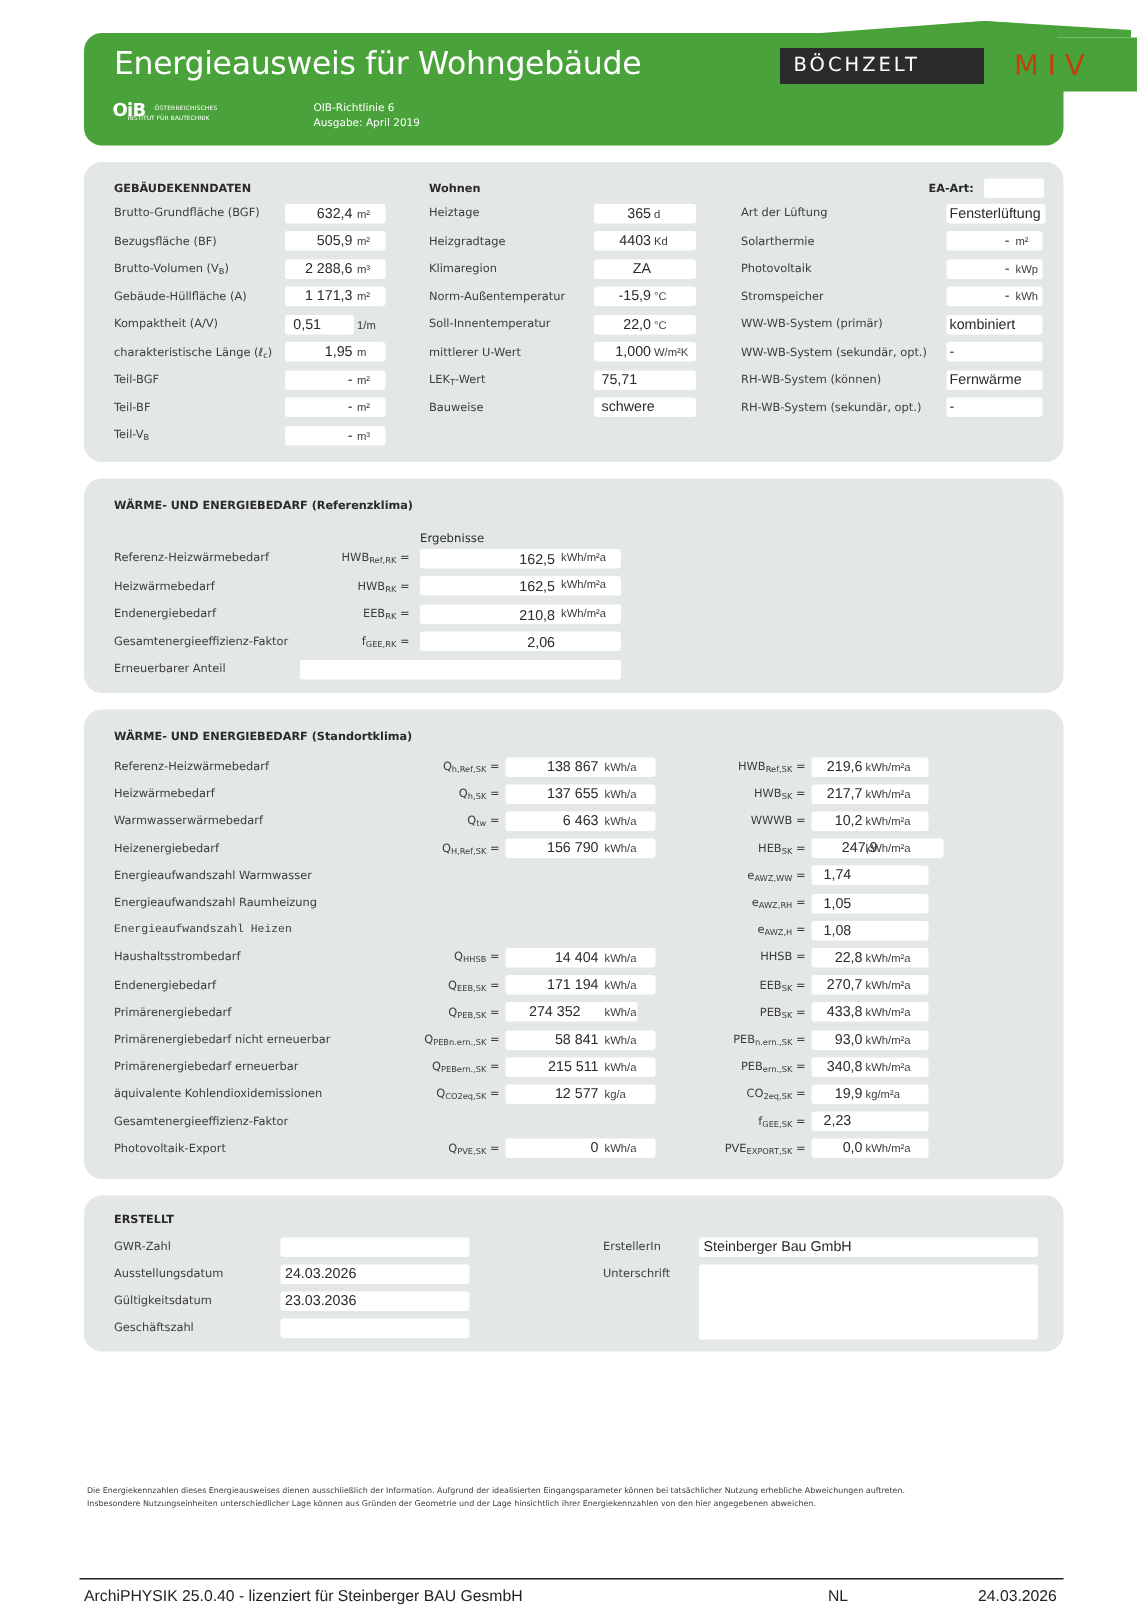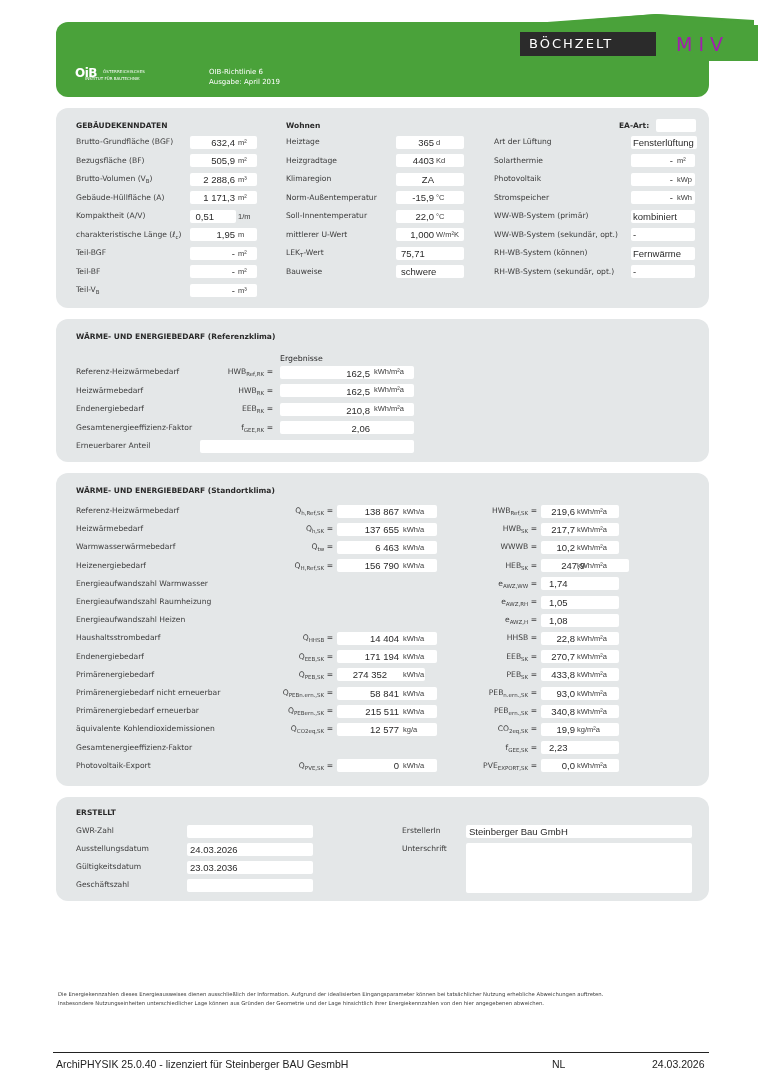--- a/index.html
+++ b/index.html
@@ -11,41 +11,42 @@
   .oib-logo { position: absolute; left: 19px; top: 44px; width: 110px; height: 20px; }
   .oib-mark { position: absolute; left: 0; top: 0; font-family: "DejaVu Sans", sans-serif; font-weight: bold; font-size: 12px; color: #ffffff; letter-spacing: -0.5px; }
   .oib-t1 { position: absolute; left: 28px; top: 3px; font-size: 4px; color: #ffffff; letter-spacing: 0.1px; white-space: nowrap; }
   .oib-t2 { position: absolute; left: 10px; top: 10px; font-size: 4px; color: #ffffff; white-space: nowrap; }
   .richt { position: absolute; left: 153px; top: 45px; font-size: 7px; color: #ffffff; line-height: 10px; }
 
   .brand { position: absolute; left: 516px; top: 8px; width: 242px; height: 48px; }
   .brand-roof { position: absolute; left: 0; top: 0; width: 242px; height: 18px; }
   .brand-green { position: absolute; left: 0; top: 17px; width: 242px; height: 36px; background: #4aa23a; }
   .brand-dark { position: absolute; left: 4px; top: 24px; width: 136px; height: 24px; background: #2b2b2b; color: #ffffff; font-family: "DejaVu Sans", sans-serif; font-size: 13px; letter-spacing: 2px; padding-left: 9px; line-height: 24px; white-space: nowrap; }
-  .brand-miv { position: absolute; left: 160px; top: 24px; color: #a21caf; font-family: "DejaVu Sans", sans-serif; font-size: 19px; letter-spacing: 6px; line-height: 24px; }
+  .brand-miv { position: absolute; left: 160px; top: 24px; color: #c2410c; font-family: "DejaVu Sans", sans-serif; font-size: 19px; letter-spacing: 6px; line-height: 24px; }
 
   
   .panel { position: absolute; left: 56px; width: 653px; background: #e4e7e8; border-radius: 12px; }
   .ph { position: absolute; font-size: 7.5px; font-weight: bold; color: #2a2a2a; white-space: nowrap; }
   .lbl { position: absolute; font-size: 7.6px; color: #3c3c3c; white-space: nowrap; line-height: 12px; }
   .sym { position: absolute; font-size: 7.6px; color: #3c3c3c; white-space: nowrap; text-align: right; line-height: 12px; }
   .sym sub { font-size: 5.5px; vertical-align: -1.5px; }
   .box { position: absolute; background: #ffffff; border-radius: 2px; height: 13px; font-family: "Liberation Sans", sans-serif; font-size: 9px; color: #2a2a2a; line-height: 13px; white-space: nowrap; }
   .val { position: absolute; text-align: right; font-family: "Liberation Sans", sans-serif; font-size: 9.5px; color: #2a2a2a; line-height: 13px; }
   .unit { position: absolute; font-size: 7.5px; color: #3c3c3c; line-height: 13px; white-space: nowrap; }
   .lv { position: absolute; left: 3px; font-family: "Liberation Sans", sans-serif; font-size: 9.5px; color: #2a2a2a; line-height: 13px; }
 
   .disclaimer { position: absolute; left: 58px; top: 990px; width: 650px; font-size: 5.3px; color: #3c3c3c; line-height: 8.5px; }
   .footline { position: absolute; left: 53px; top: 1052px; width: 656px; height: 1px; background: #222; }
   .foot { position: absolute; top: 1058px; font-family: "Liberation Sans", sans-serif; font-size: 10.5px; color: #222; white-space: nowrap; }
 </style>
 </head>
 <body>
 
 <div class="hdr">
+  <div class="hdr-title">Energieausweis für Wohngebäude</div>
   <div class="oib-logo">
     <span class="oib-mark">OiB</span>
     <span class="oib-t1">ÖSTERREICHISCHES</span>
     <span class="oib-t2">INSTITUT FÜR BAUTECHNIK</span>
   </div>
   <div class="richt">
     <div>OIB-Richtlinie 6</div>
     <div>Ausgabe: April 2019</div>
   </div>
 </div>
@@ -275,21 +276,21 @@
     <div class="lbl" style="left:20px;top:104.8px;">Energieaufwandszahl Warmwasser</div>
     <div class="sym" style="right:172px;top:104.8px;">e<sub>AWZ,WW</sub> =</div>
     <div class="box" style="left:485px;top:104.3px;width:78px;">
       <span class="lv" style="left:8px;">1,74</span>
     </div>
     <div class="lbl" style="left:20px;top:123px;">Energieaufwandszahl Raumheizung</div>
     <div class="sym" style="right:172px;top:123px;">e<sub>AWZ,RH</sub> =</div>
     <div class="box" style="left:485px;top:122.5px;width:78px;">
       <span class="lv" style="left:8px;">1,05</span>
     </div>
-    <div class="lbl" style="left:20px;top:141.2px;">Energieaufwandszahl Heizen</div>
+    <div class="lbl" style="left:20px;top:141.2px;font-family:Liberation Mono, monospace;">Energieaufwandszahl Heizen</div>
     <div class="sym" style="right:172px;top:141.2px;">e<sub>AWZ,H</sub> =</div>
     <div class="box" style="left:485px;top:140.7px;width:78px;">
       <span class="lv" style="left:8px;">1,08</span>
     </div>
     <div class="lbl" style="left:20px;top:147px;margin-top:12px;">Haushaltsstrombedarf</div>
     <div class="sym" style="right:376px;top:159.39999999999998px;">Q<sub>HHSB</sub> =</div>
     <div class="box" style="left:281px;top:158.89999999999998px;width:100px;">
       <span class="val" style="right:38px;">14 404</span>
       <span class="unit" style="left:66px;">kWh/a</span>
     </div>

